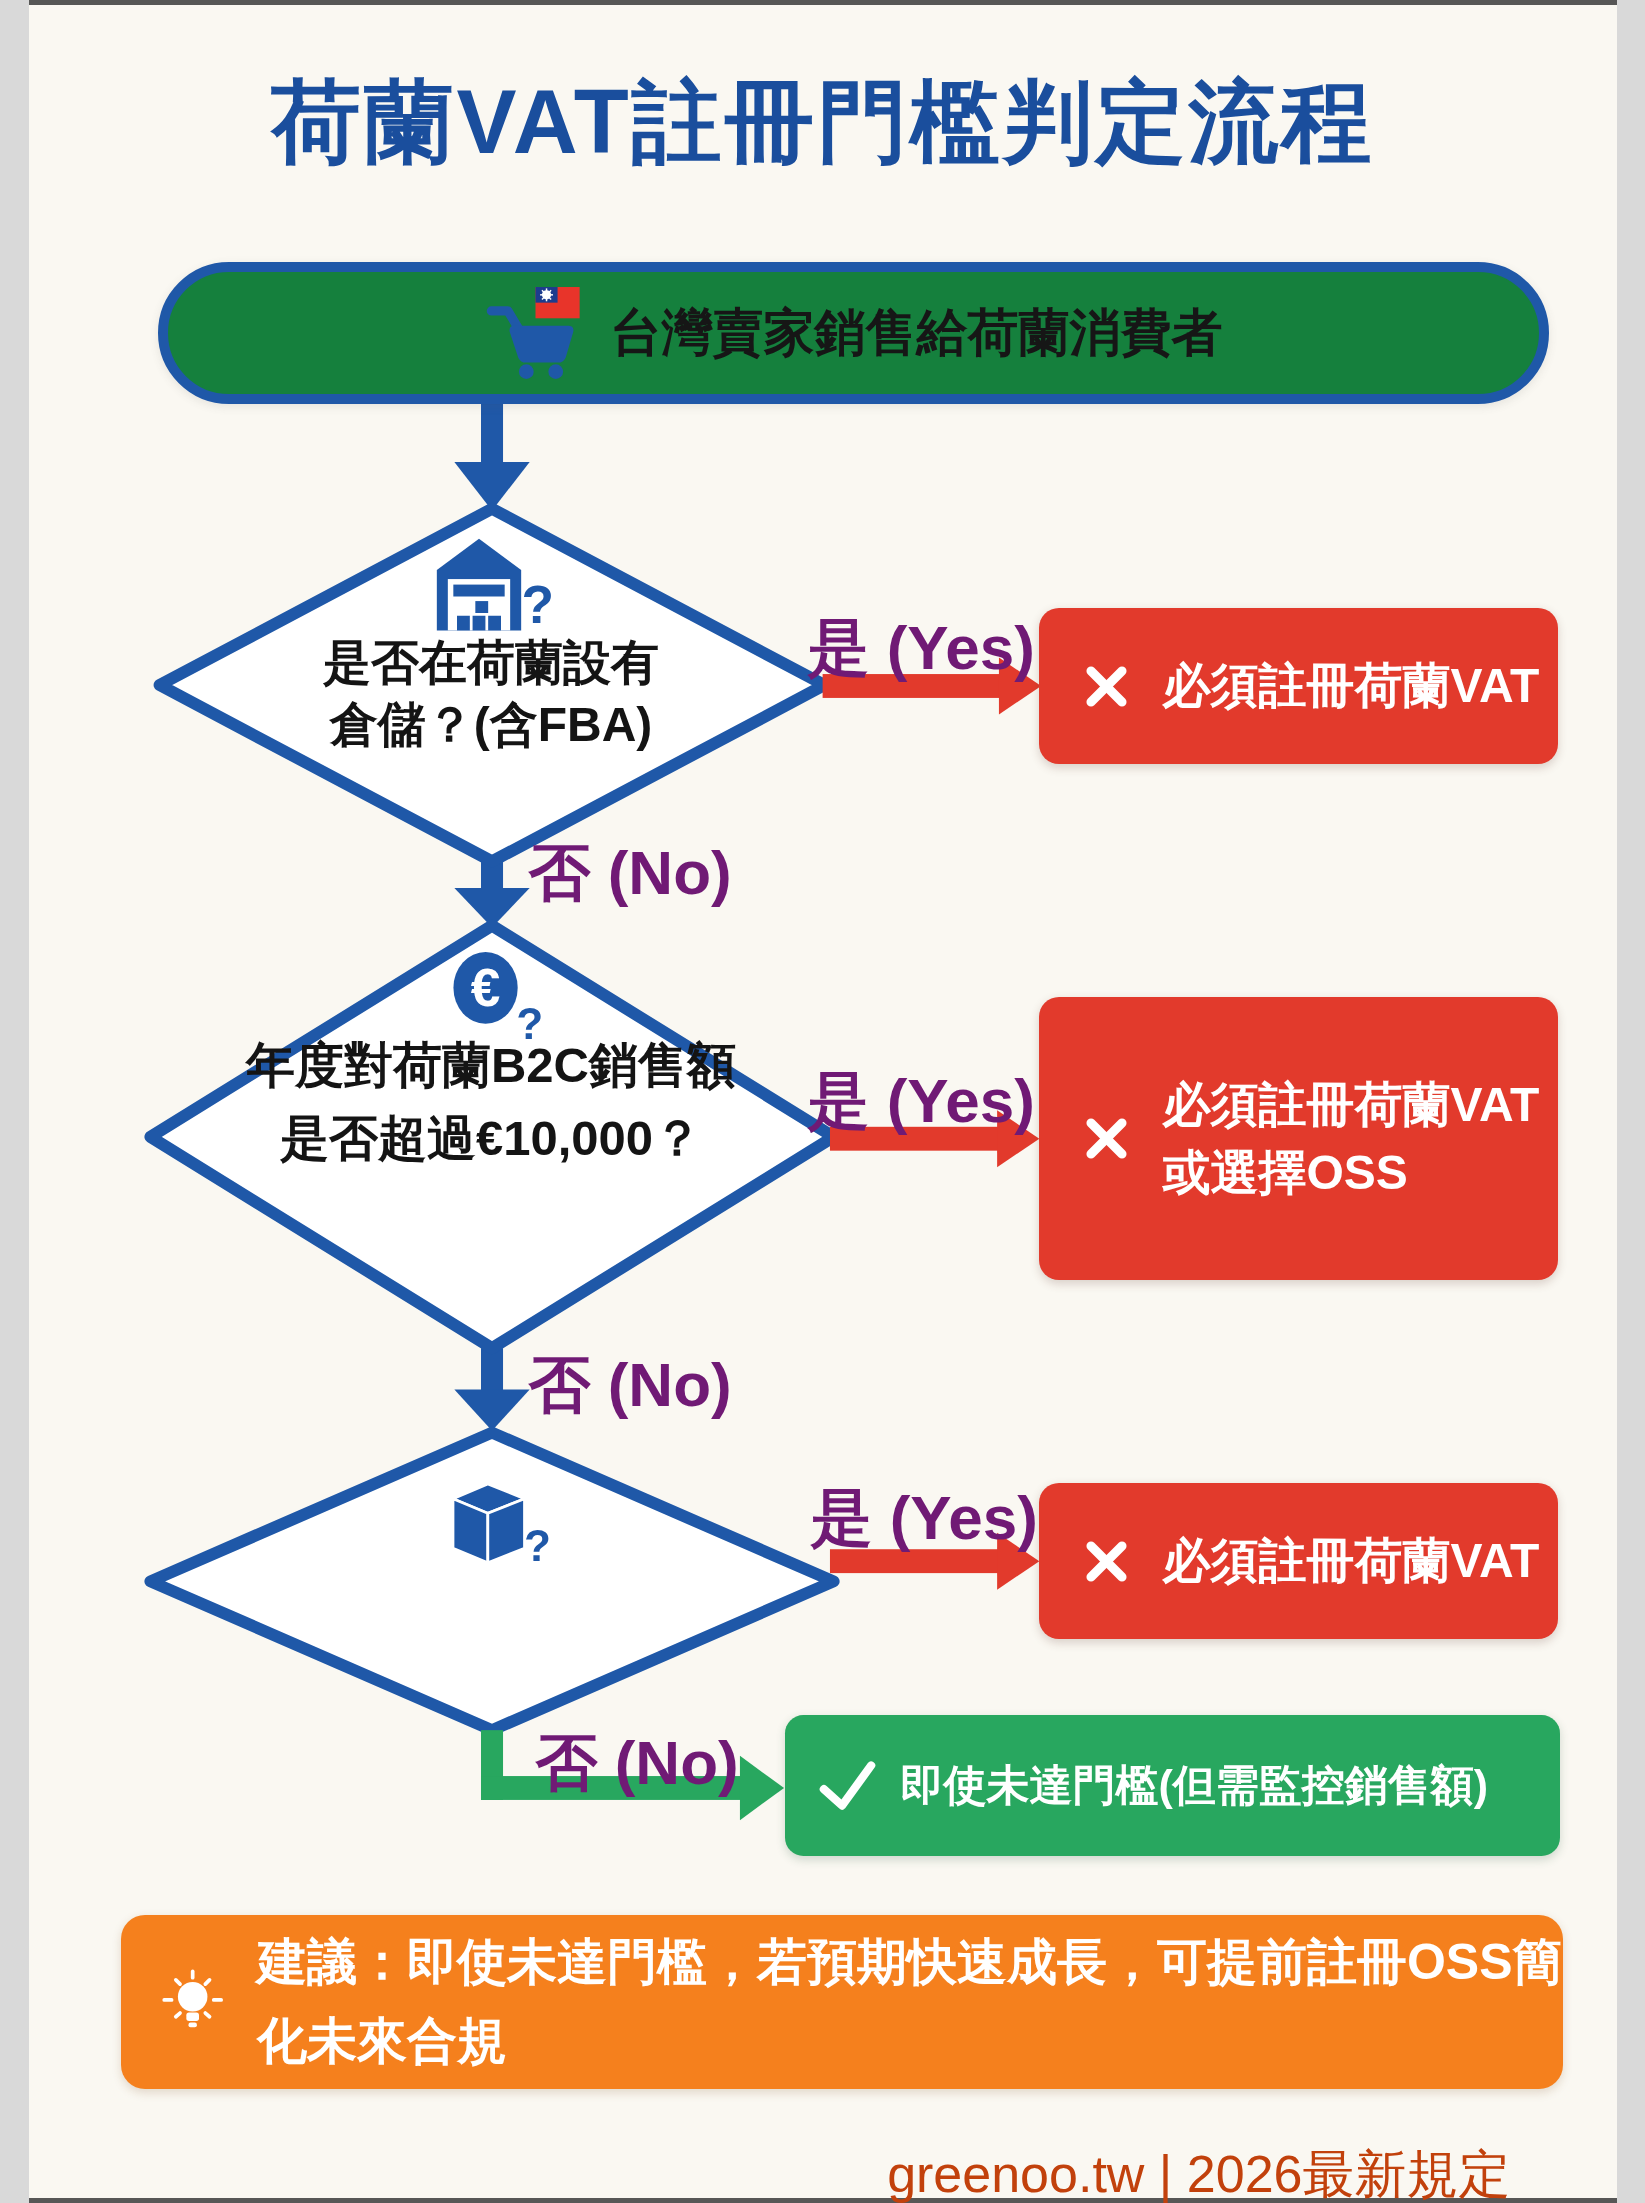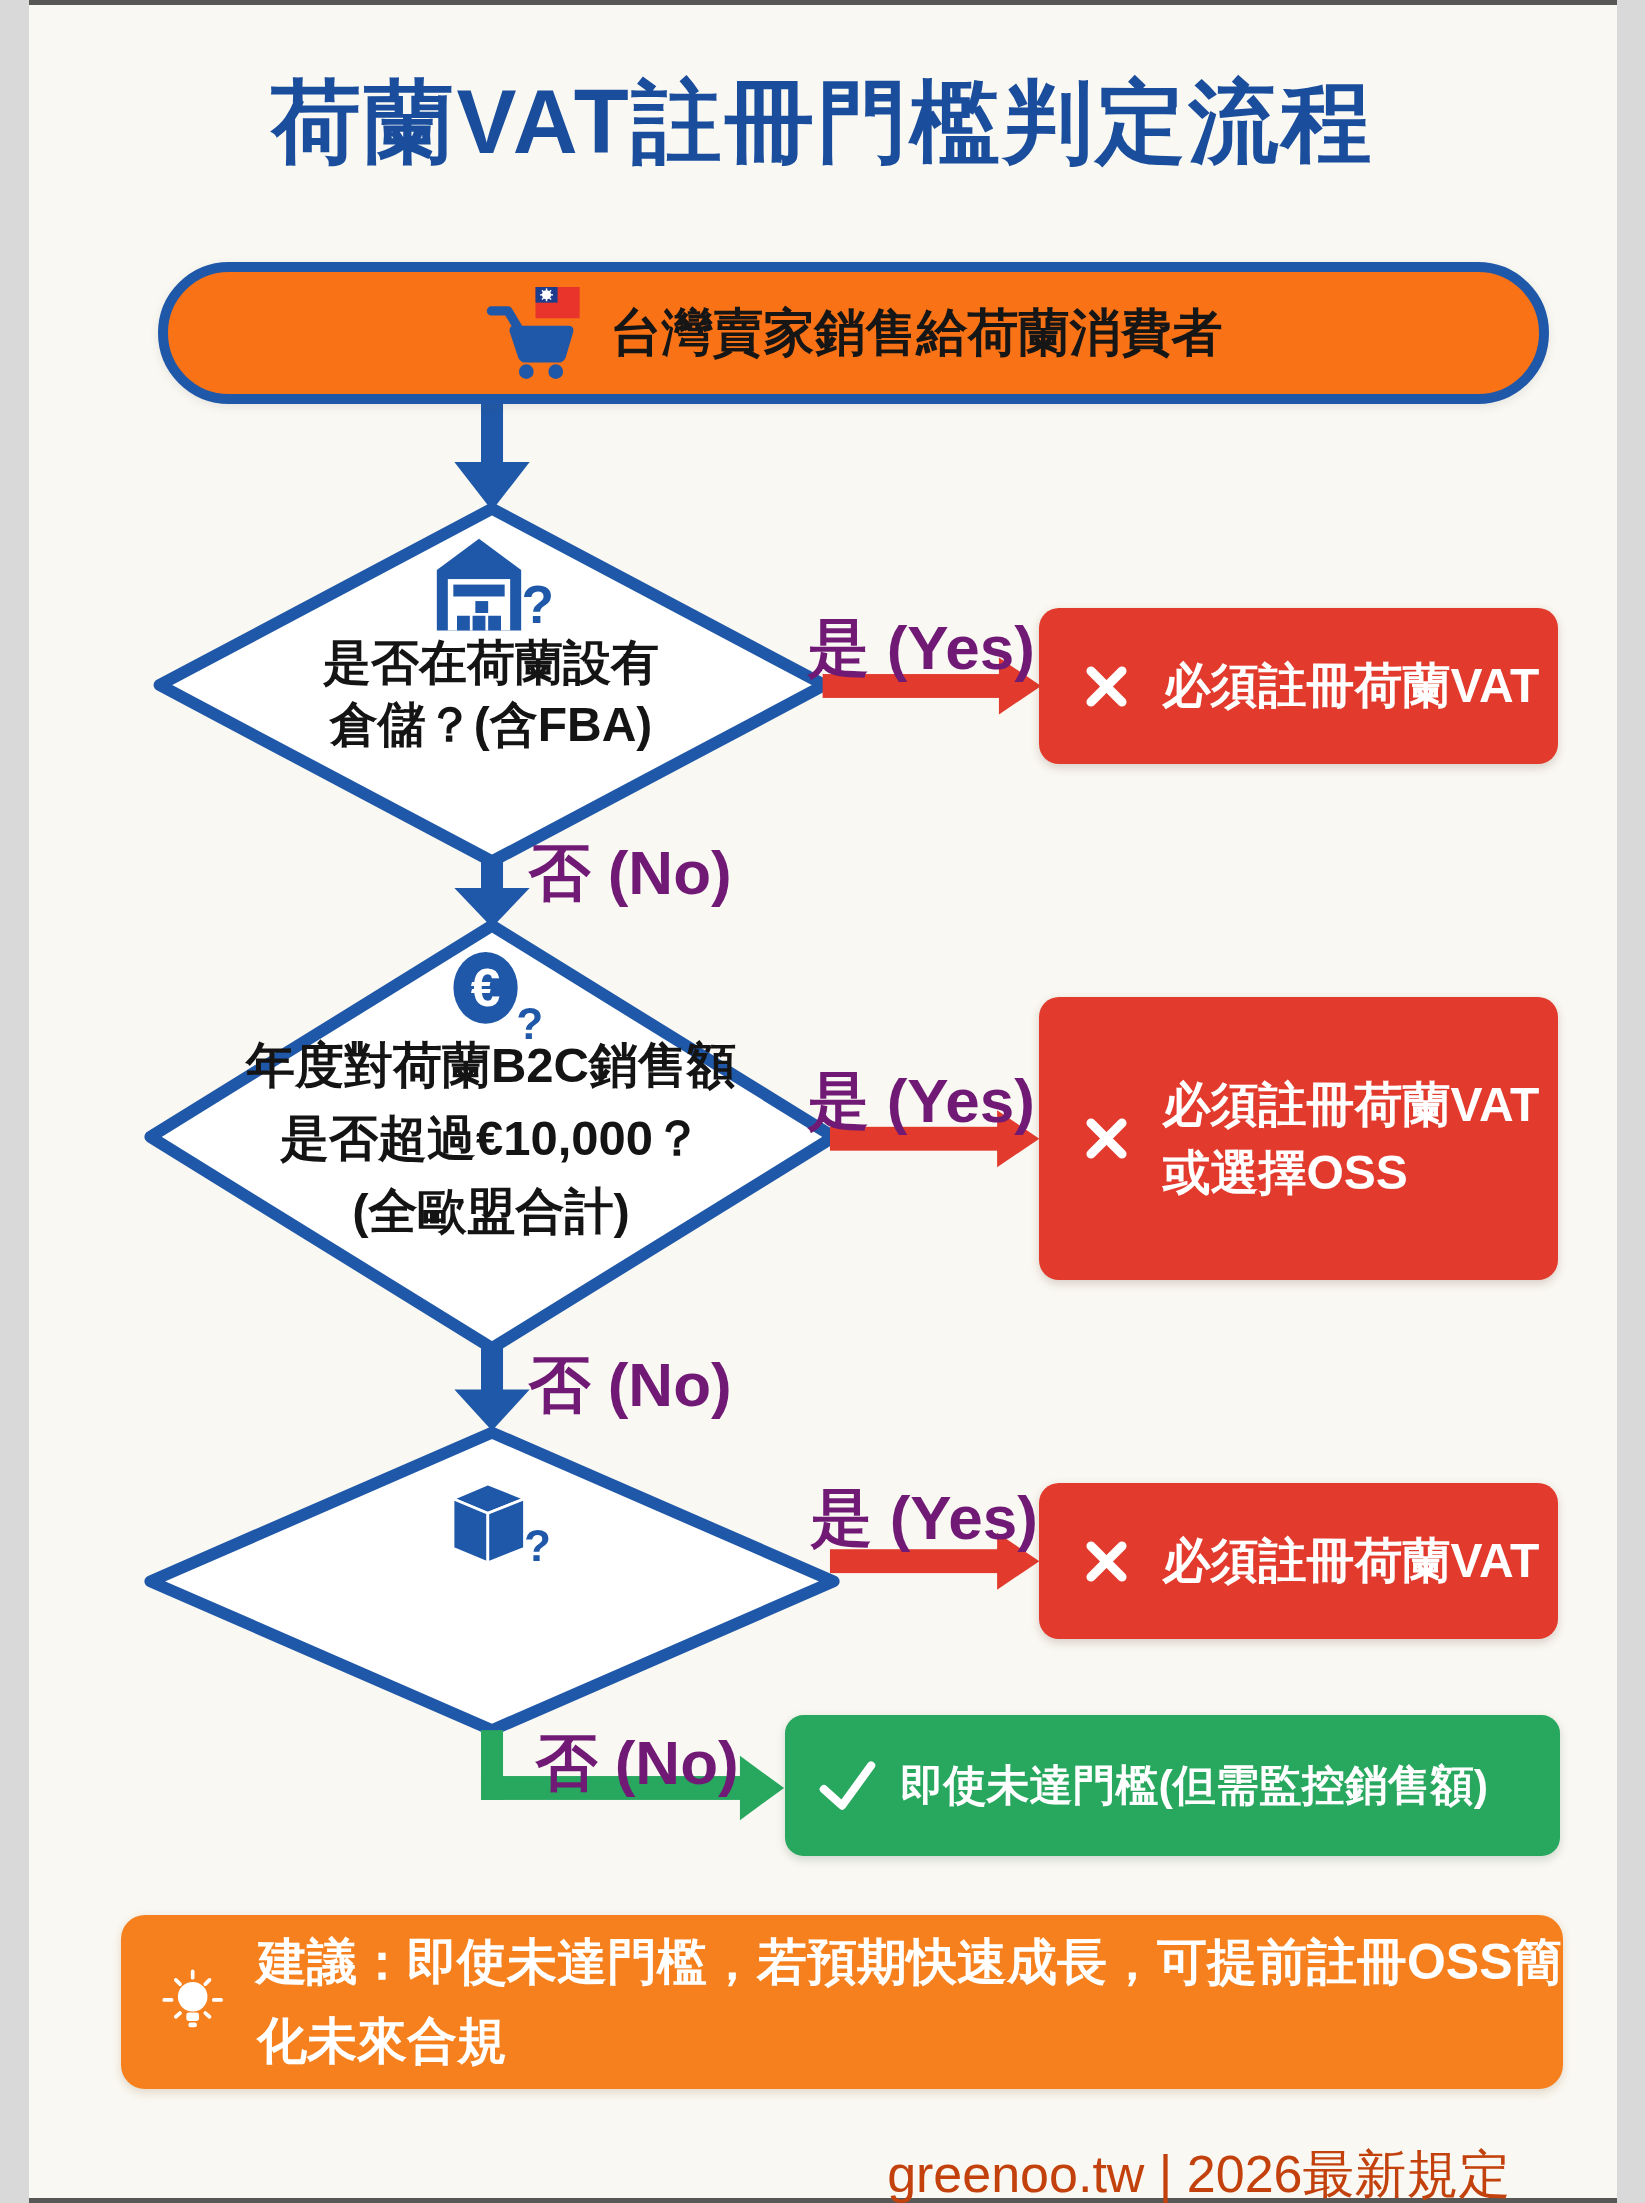--- a/index.html
+++ b/index.html
@@ -9,21 +9,21 @@
     font-family:"Liberation Sans","DejaVu Sans",sans-serif;
   }
   .abs{position:absolute;}
   .edge-top{left:0;top:0;width:100%;height:4.6px;background:#2e2e2e;opacity:.8;}
   .edge-bottom{left:0;top:2198px;width:100%;height:5.5px;background:#2e2e2e;opacity:.8;}
   .layer{position:absolute;left:0;top:0;width:1646px;height:2204px;}
 
   .title{left:0;top:62px;width:100%;text-align:center;font-size:90px;font-weight:800;
          color:#1a4e9d;letter-spacing:2.8px;}
 
-  .start-pill{left:129px;top:262px;width:1391px;height:142px;background:#f97316;
+  .start-pill{left:129px;top:262px;width:1391px;height:142px;background:#15803d;
     border:10px solid #1f58a8;border-radius:78px;box-sizing:border-box;
     display:flex;align-items:center;justify-content:center;gap:24px;
     box-shadow:0 2.8px 9.2px rgba(80,80,80,.12);}
   .start-label{font-size:51px;font-weight:700;color:#161616;white-space:nowrap;}
 
   .dec-text{text-align:center;font-weight:700;color:#141414;}
   .d1-text{left:130px;top:632px;width:665px;font-size:48px;line-height:62px;}
   .d2-text{left:121px;top:1029px;width:683px;font-size:49px;line-height:73px;}
   .d3-text{left:130px;top:1614px;width:665px;font-size:48px;line-height:59px;}
 
@@ -137,21 +137,20 @@
   </div>
 
   <svg class="abs" style="left:418px;top:951px" width="101" height="92" viewBox="0 0 110 100">
     <ellipse cx="42" cy="40" rx="35" ry="39" fill="#1f58a8"></ellipse>
     <text x="42" y="60" font-size="58" font-weight="bold" fill="#ffffff" text-anchor="middle" font-family="Liberation Sans, DejaVu Sans, sans-serif">€</text>
     <text x="90" y="96" font-size="48" font-weight="bold" fill="#1f58a8" text-anchor="middle" font-family="Liberation Sans, DejaVu Sans, sans-serif">?</text>
   </svg>
   <div class="abs dec-text d2-text">
     <div>年度對荷蘭B2C銷售額</div>
     <div>是否超過€10,000？</div>
-    <div>(全歐盟合計)</div>
   </div>
 
   <svg class="abs" style="left:411px;top:1473px" width="114" height="99" viewBox="0 0 124 108">
     <polygon points="14,28 52,12 92,28 52,44" fill="#1f58a8" stroke="#ffffff" stroke-width="3"></polygon>
     <polygon points="14,28 52,44 52,98 14,82" fill="#1f58a8" stroke="#ffffff" stroke-width="3"></polygon>
     <polygon points="52,44 92,28 92,82 52,98" fill="#1f58a8" stroke="#ffffff" stroke-width="3"></polygon>
     <text x="106" y="96" font-size="48" font-weight="bold" fill="#1f58a8" text-anchor="middle" font-family="Liberation Sans, DejaVu Sans, sans-serif">?</text>
   </svg>
 
   <div class="abs flow-label yes1">是 (Yes)</div>

